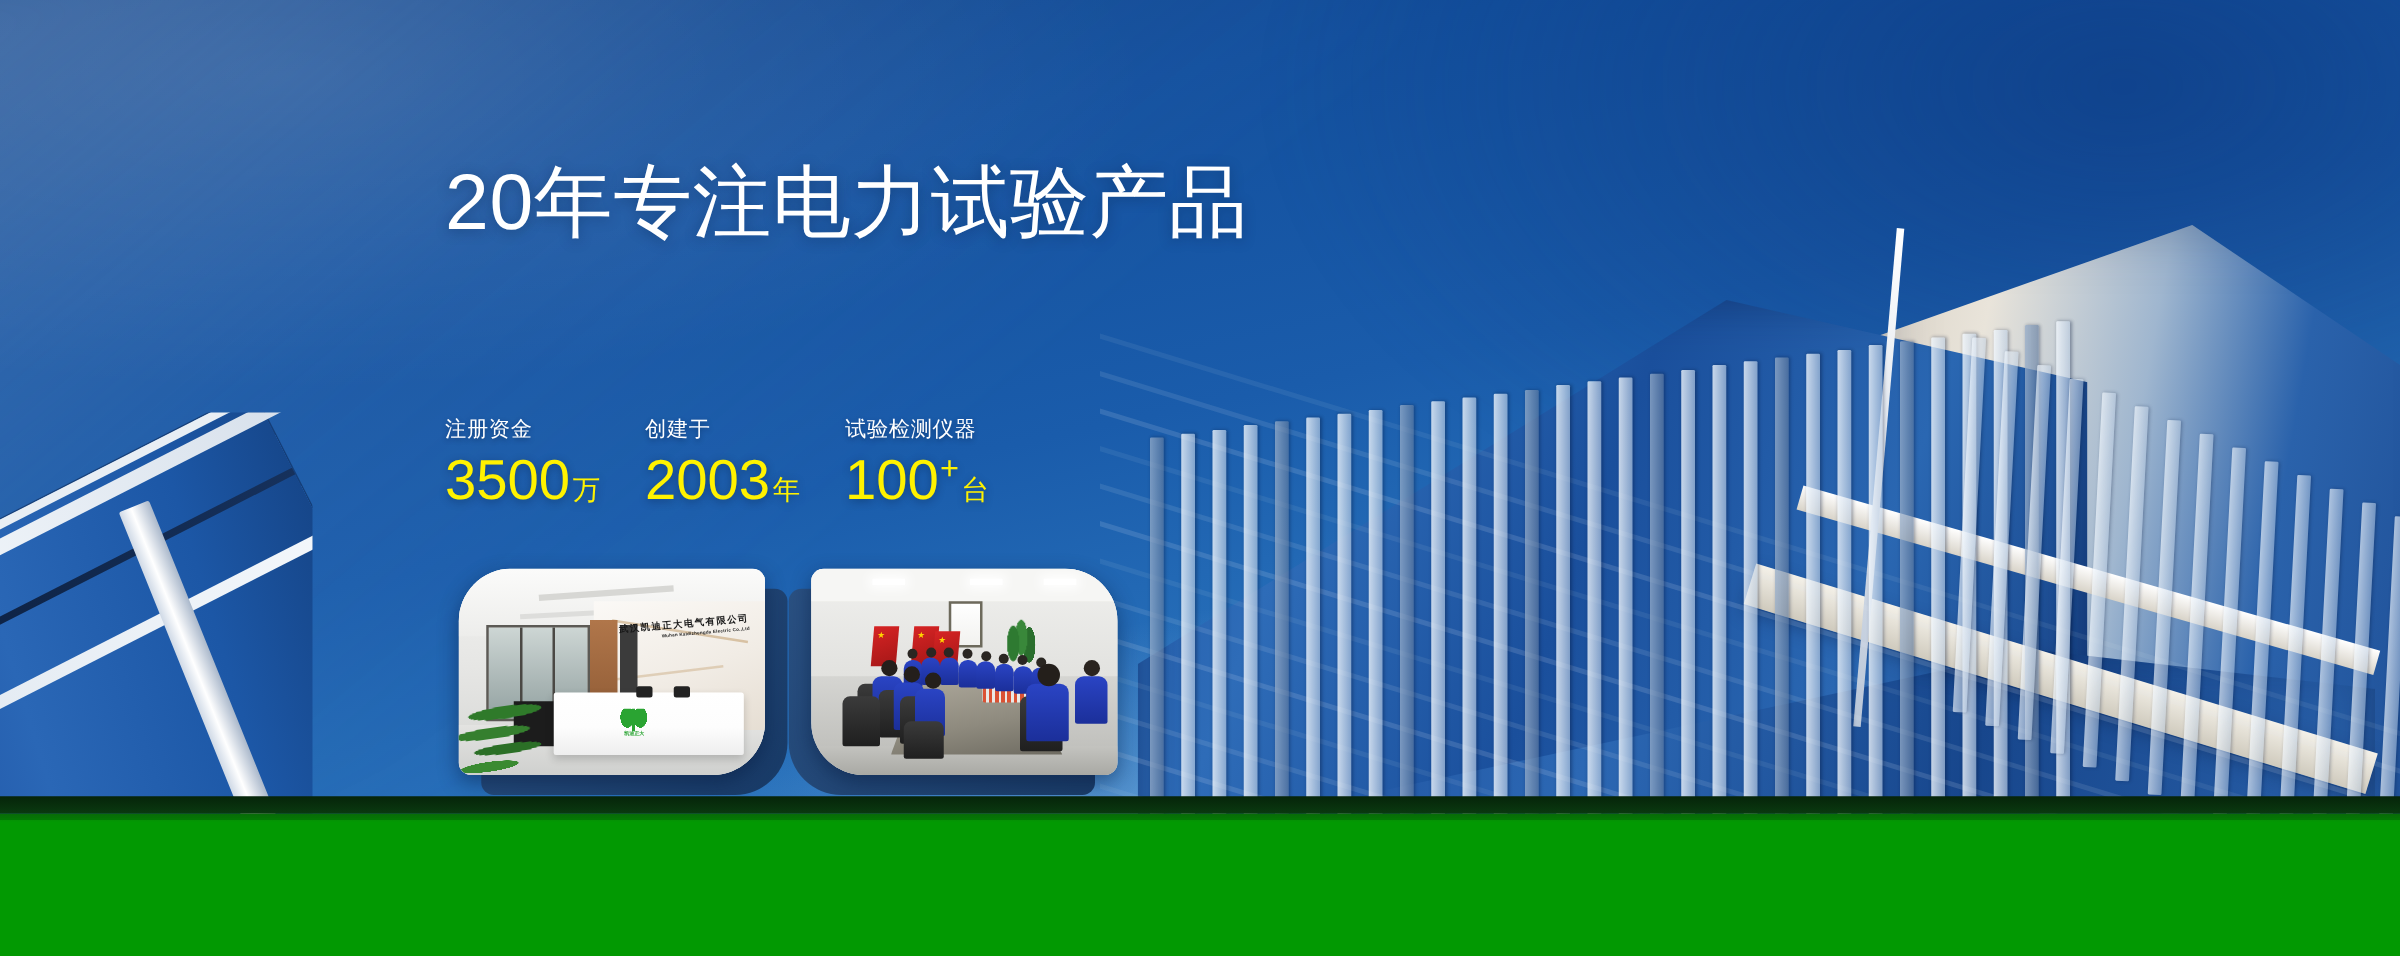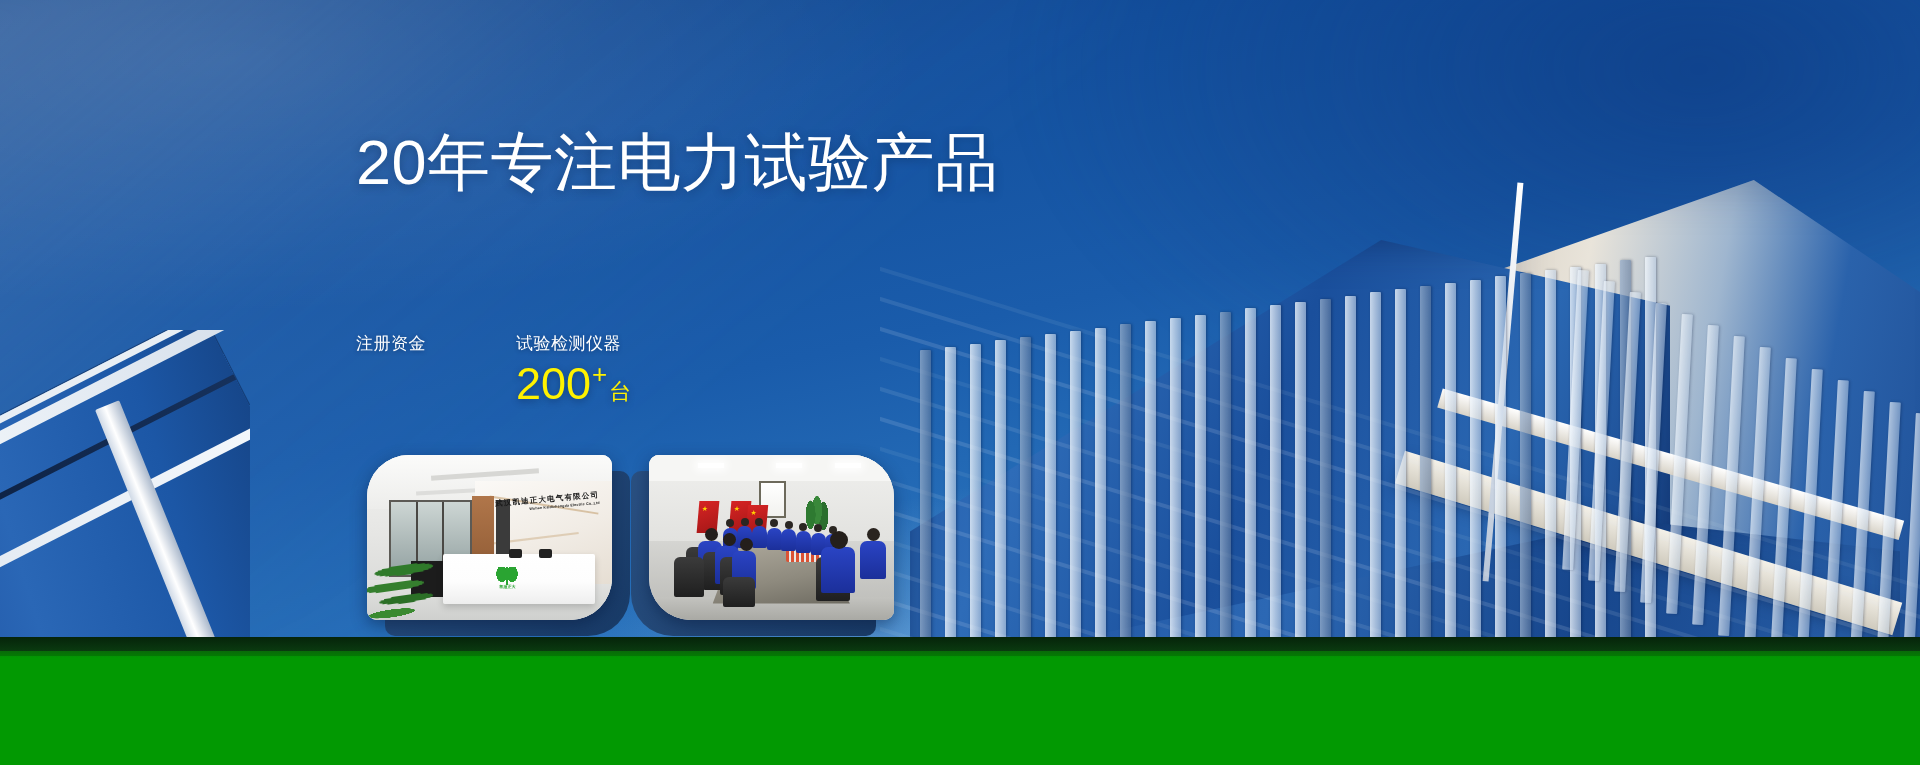--- a/index.html
+++ b/index.html
@@ -374,27 +374,38 @@
   </div>
 
   <div class="headline">
     <span class="ln">20年专注电力试验产品</span>
   </div>
 
   <div class="stats">
 
     <div class="stat s1">
       <div class="stat-label">注册资金</div>
+      <div class="stat-value">
+        <span class="stat-num">3500</span>
+          <span class="stat-unit">万</span>
+      </div>
     </div>
 
+    <div class="stat s2">
+      <div class="stat-label">创建于</div>
+      <div class="stat-value">
+        <span class="stat-num">2003</span>
+          <span class="stat-unit">年</span>
+      </div>
+    </div>
 
     <div class="stat s3">
       <div class="stat-label">试验检测仪器</div>
       <div class="stat-value">
-        <span class="stat-num">200</span>
+        <span class="stat-num">100</span>
           <span class="stat-sup">+</span>
           <span class="stat-unit">台</span>
       </div>
     </div>
 
   </div>
 
   <div class="cards">
 
     <div class="card card1" style="left:0;top:0;">

